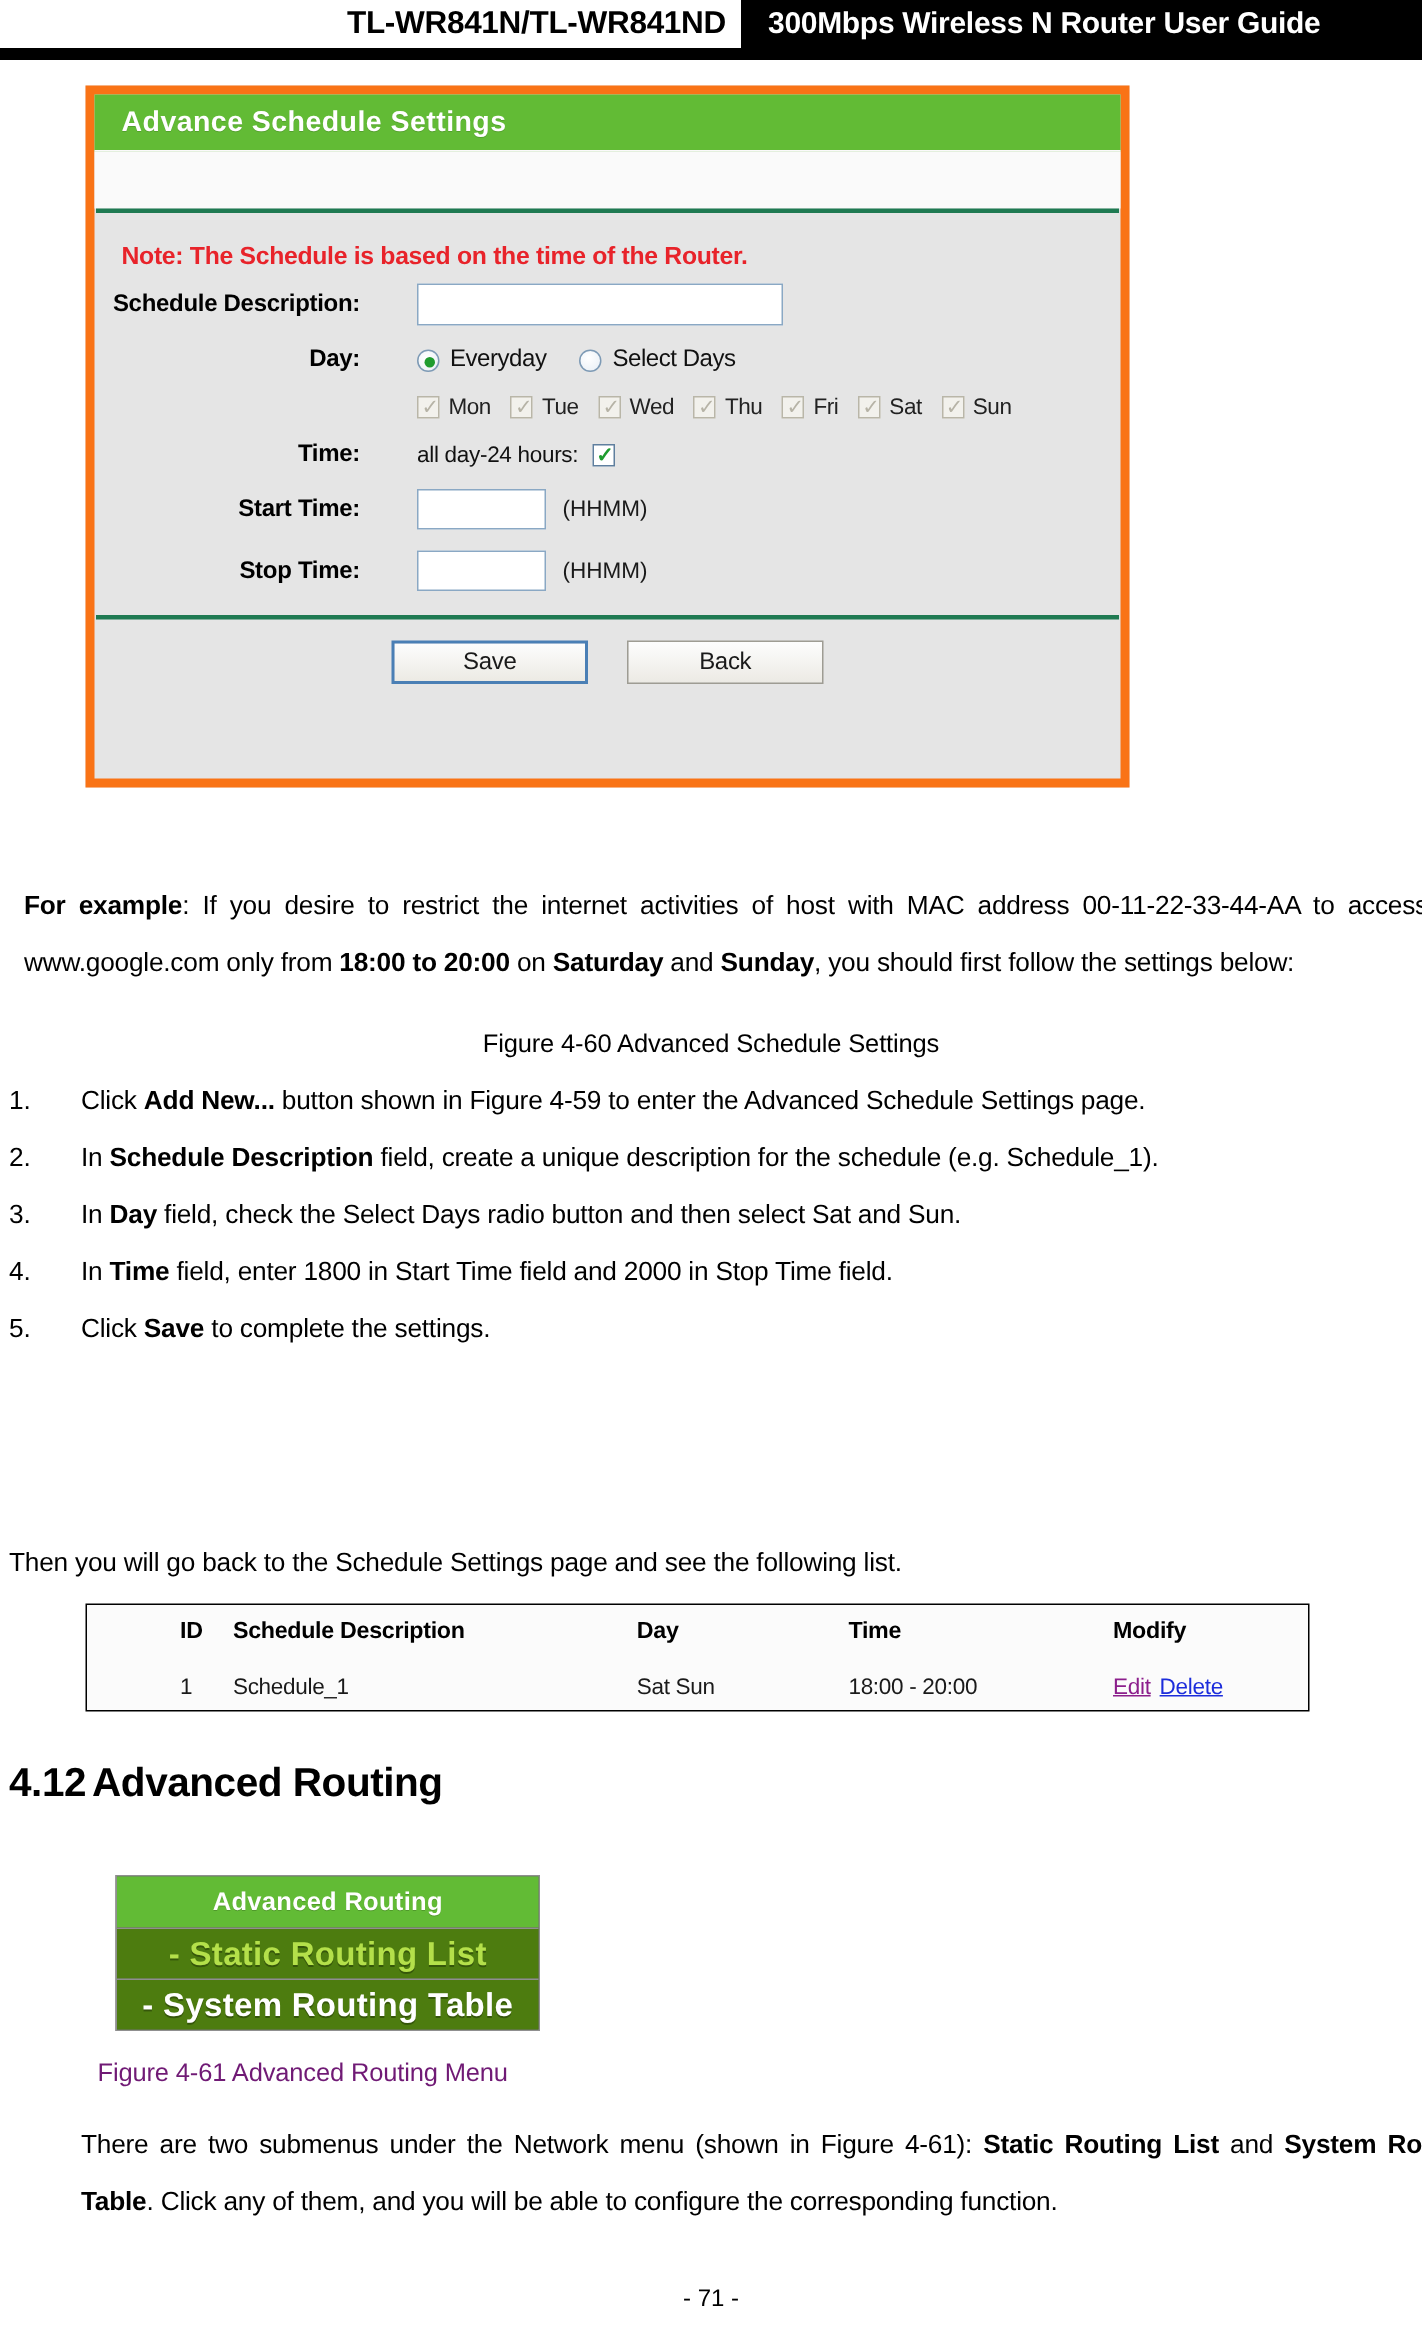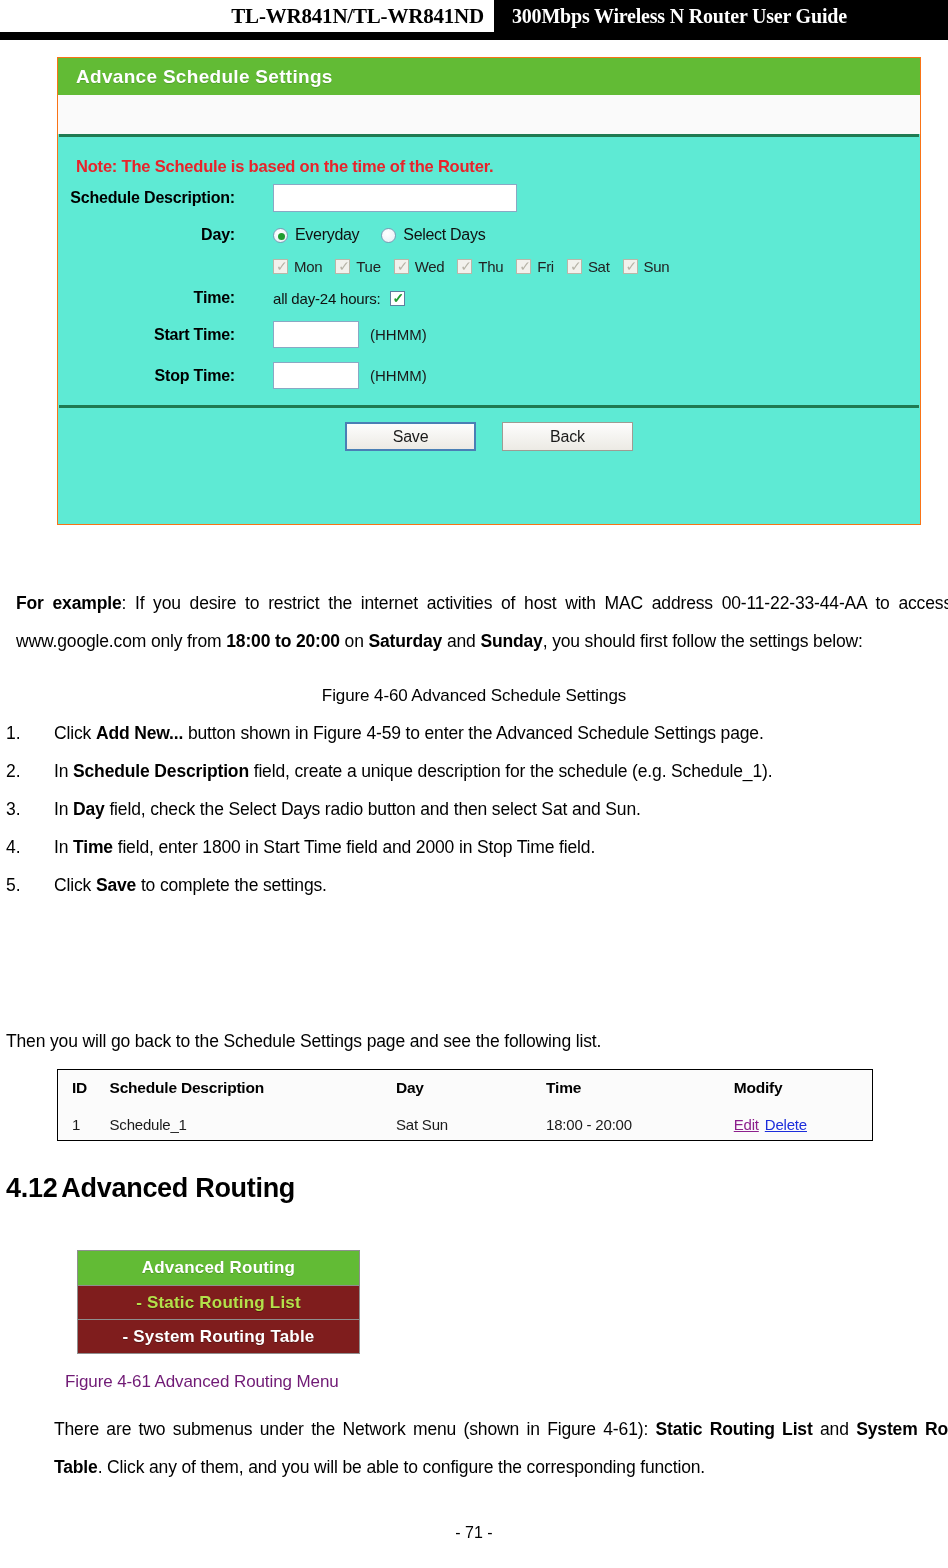--- a/index.html
+++ b/index.html
@@ -12,21 +12,20 @@
     color: #000000;
     position: relative;
     overflow: hidden;
   }
 
   
   .doc-header {
     position: relative;
     width: 948px;
     height: 45px;
-    font-family: Liberation Serif, serif;
   }
   .doc-header .hdr-left {
     position: absolute;
     left: 0; top: 0;
     width: 494px; height: 32px;
     background: #ffffff;
     display: flex;
     align-items: center;
     justify-content: flex-end;
     padding-right: 10px;
@@ -57,24 +56,24 @@
     left: 0; top: 32px;
     width: 948px; height: 8px;
     background: #000000;
   }
 
   
   .router-panel {
     position: absolute;
     left: 57px;
     top: 57px;
-    width: 864px;
+    width: 696px;
     height: 468px;
-    border: 1px solid #f97316;
-    background: #5eead4;
+    border: 6px solid #f97316;
+    background: #e5e5e5;
   }
   .panel-titlebar {
     height: 38px;
     background: #62bb35;
     display: flex;
     align-items: center;
     padding-left: 18px;
     border-bottom: 1px solid #fafafa;
   }
   .panel-titlebar .ptitle {
@@ -251,21 +250,21 @@
     width: 816px; height: 72px;
     border: 1px solid #000000;
     background: #fbfbfb;
   }
   .sched-table .strow {
     display: flex;
     align-items: center;
     height: 36px;
     padding-left: 14px;
   }
-  .sched-table .c-id    { width: 38px; }
+  .sched-table .c-id    { width: 38px; margin-left: 48px; }
   .sched-table .c-desc  { width: 290px; }
   .sched-table .c-day   { width: 152px; }
   .sched-table .c-time  { width: 190px; }
   .sched-table .c-mod   { width: 140px; }
   .sched-table .hdr span { font-size: 15.5px; font-weight: bold; color: #000; letter-spacing: -0.2px; }
   .sched-table .row span { font-size: 15px; color: #1a1a1a; letter-spacing: -0.2px; }
   .lnk-edit { color: #8c1f8c; text-decoration: underline; margin-right: 6px; }
   .lnk-del  { color: #1c2ddb; text-decoration: underline; }
 
   
@@ -292,23 +291,23 @@
     background: #62bb35;
     display: flex; align-items: center; justify-content: center;
     color: #ffffff;
     font-size: 17px;
     font-weight: bold;
     letter-spacing: 0.2px;
     text-shadow: 0 1px 0 rgba(0,0,0,0.18);
   }
   .rm-item {
     height: 34px;
-    background: #7f1d1d;
+    background: #4d7c0f;
     display: flex; align-items: center; justify-content: center;
-    font-size: 17px;
+    font-size: 22px;
     font-weight: bold;
     letter-spacing: 0.2px;
     border-top: 1px solid #8f8f8f;
     text-shadow: 0 1px 0 rgba(0,0,0,0.3);
   }
   .rm-item.active { color: #b4e04a; }
   .rm-item.plain  { color: #ffffff; }
 
   .fig61-caption {
     position: absolute;

